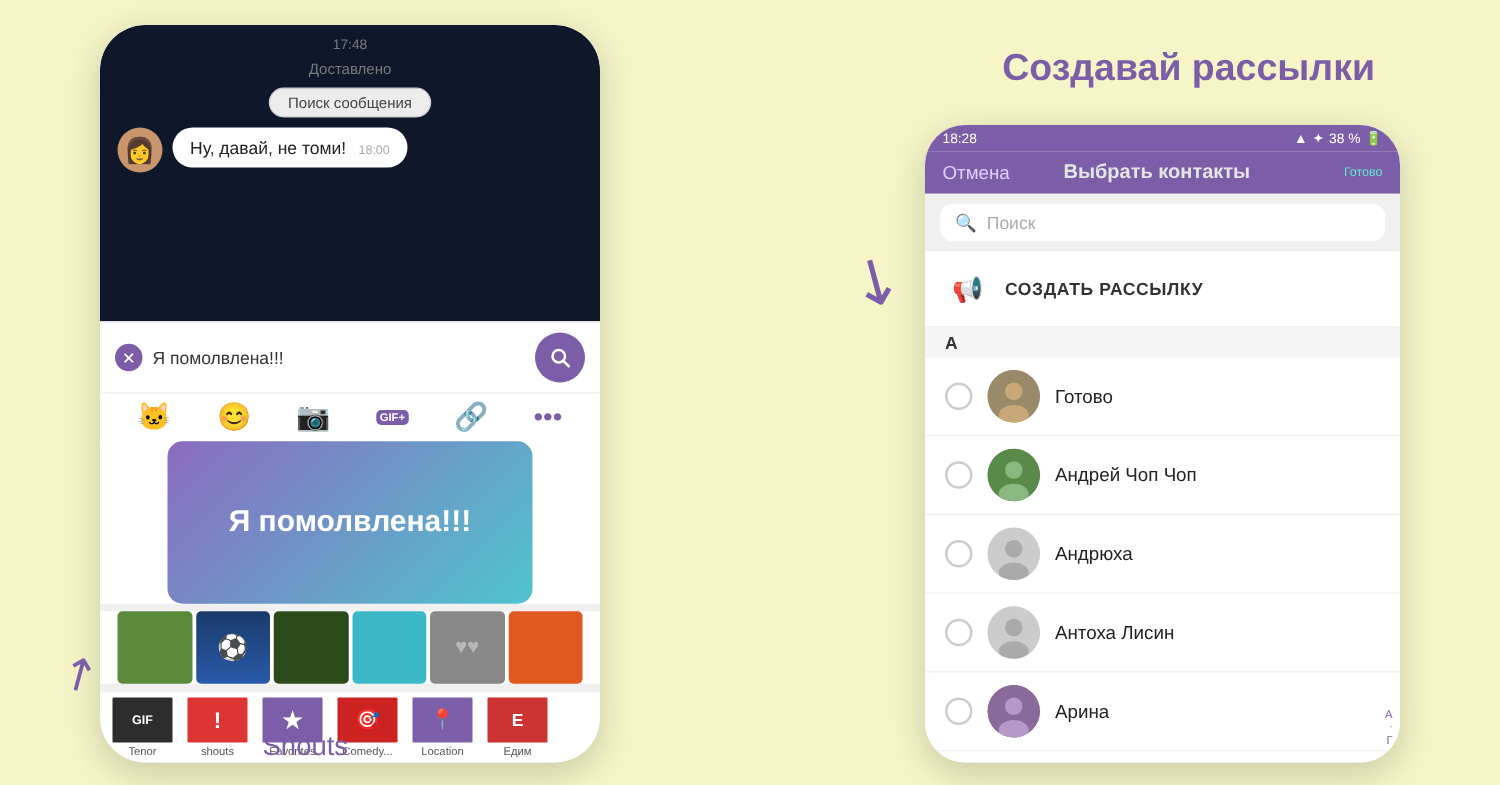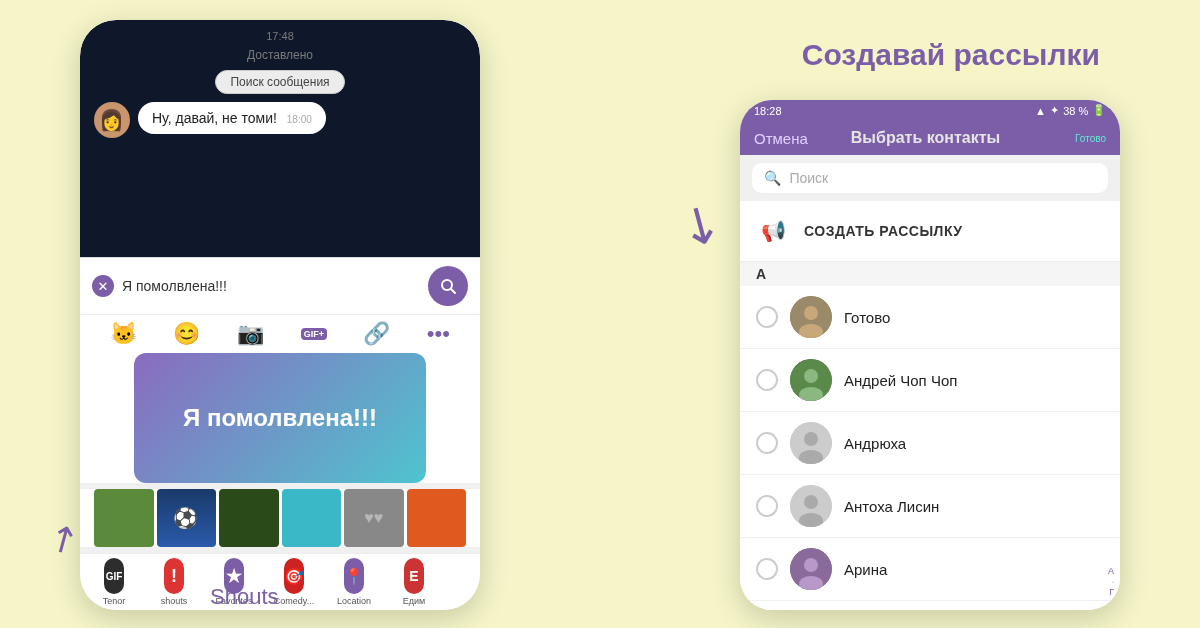--- a/index.html
+++ b/index.html
@@ -235,23 +235,23 @@
 
     .pack-item {
       display: flex;
       flex-direction: column;
       align-items: center;
       width: 56px;
       flex-shrink: 0;
     }
 
     .pack-icon {
-      width: 20px;
+      width: 48px;
       height: 36px;
-      border-radius: 16px;
+      border-radius: 1px;
       display: flex;
       align-items: center;
       justify-content: center;
       font-size: 14px;
       font-weight: bold;
     }
 
     .pack-label {
       font-size: 9px;
       color: #555;

